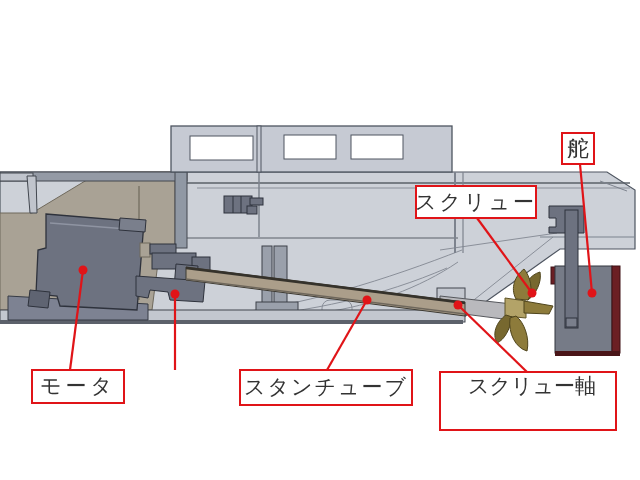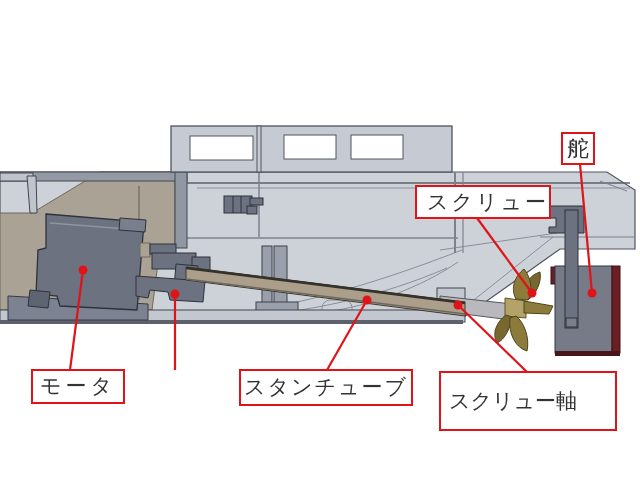--- a/index.html
+++ b/index.html
@@ -12,21 +12,21 @@
     font-family:"Liberation Sans",sans-serif;
   }
   #cad{position:absolute;left:0;top:0;}
   .label-box{
     position:absolute;box-sizing:border-box;
     border:2px solid var(--red);background:#fff;color:var(--label-text);
     display:flex;align-items:center;justify-content:center;
     font-size:21px;line-height:1.15;white-space:nowrap;
   }
   .label-box.two-line{
-    flex-direction:column;align-items:flex-start;justify-content:center;
+    flex-direction:row;align-items:flex-start;justify-content:center;
     padding-left:8px;font-size:21px;line-height:26px;
   }
   .leader{stroke:var(--red);stroke-width:2.2;fill:none;}
   .dot{fill:var(--red);stroke:none;}
   .thin{stroke:#8a8f99;fill:none;stroke-width:1;}
 </style>
 </head>
 <body>
 
 <div id="stage">
@@ -153,21 +153,21 @@
       <circle class="dot" cx="175" cy="294" r="4.5"></circle>
       <circle class="dot" cx="367" cy="300" r="4.5"></circle>
       <circle class="dot" cx="458" cy="305" r="4.5"></circle>
     </g>
   </svg>
 
   <div class="label-box" style="left:561px;top:132px;width:34px;height:33px;font-size:22px;">
     <span>舵</span>
   </div>
 
-  <div class="label-box" style="left:415px;top:185px;width:136px;height:34px;letter-spacing:3px;justify-content:flex-end;">
+  <div class="label-box" style="left:415px;top:185px;width:122px;height:34px;letter-spacing:3px;">
     <span>スクリュー</span>
   </div>
 
   <div class="label-box" style="left:31px;top:369px;width:94px;height:35px;letter-spacing:4px;">
     <span>モータ</span>
   </div>
 
 
   <div class="label-box" style="left:239px;top:369px;width:174px;height:37px;letter-spacing:2px;">
     <span>スタンチューブ</span>

